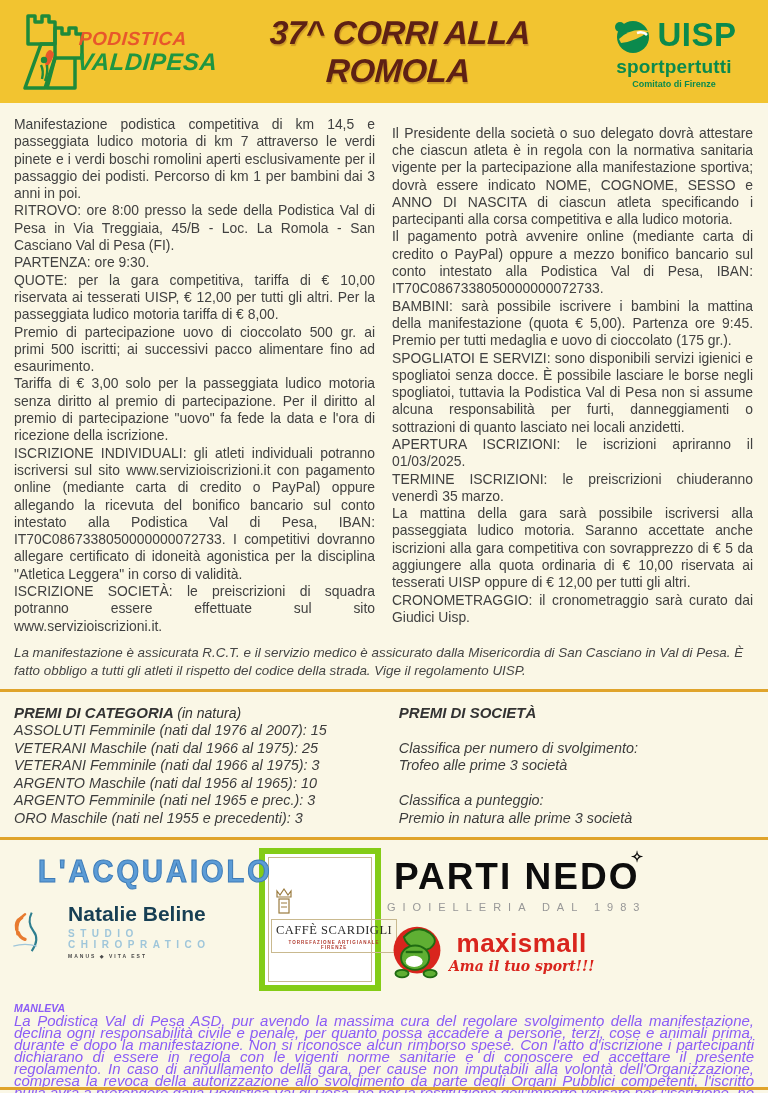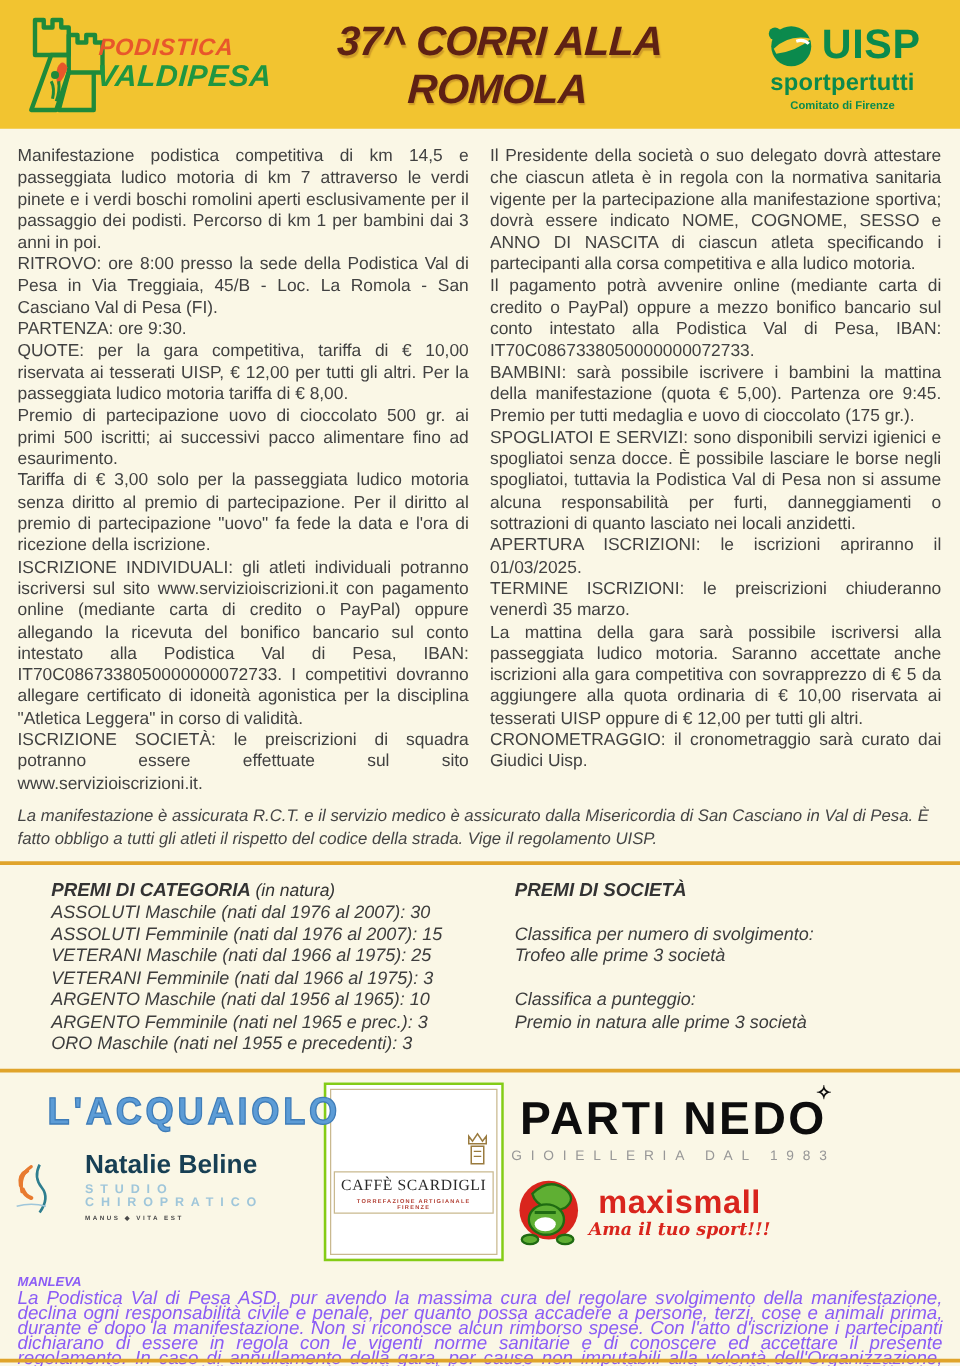--- a/index.html
+++ b/index.html
@@ -25,33 +25,33 @@
     font-size:33px; color:#5E2114; letter-spacing:-.5px;
     text-shadow:1px 2px 1px rgba(94,33,20,.25); transform:skewX(-3deg);
   }
   .uisp { width:160px; text-align:center; color:#0B8A4D; line-height:1; }
   .uisp-top { display:flex; align-items:center; justify-content:center; gap:4px; }
   .uisp-name { font-size:33px; font-weight:800; letter-spacing:.5px; }
   .uisp-tag { font-size:19px; font-weight:700; margin-top:2px; letter-spacing:.2px; }
   .uisp-sub { font-size:9px; font-weight:700; margin-top:4px; }
   
   .columns {
-    display:flex; gap:17px; padding:13px 15px 0 14px;
+    display:flex; gap:17px; padding:13px 15px 0 14px;align-items:center;
   }
   .col { flex:1; text-align:justify; font-size:13.9px; line-height:17.3px; color:#414141; }
   .col p { margin:0; }
   
   .insurance {
     padding:9px 14px 8px 14px; font-style:italic; font-size:13.4px;
     line-height:18.5px; color:#454545;
   }
   .divider { height:3px; background:#E0A42B; }
   
   .premi { display:flex; padding:12px 14px 10px 14px; font-style:italic; }
-  .premi-left { width:52%;margin-left:27px; }
+  .premi-left { width:52%; }
   .premi-right { width:48%; }
   .premi h3 { font-size:15px; font-weight:700; font-style:italic; color:#333; }
   .premi h3 .sub { font-weight:400; font-size:14px; }
   .premi .line { font-size:14.4px; line-height:17.6px; color:#3d3d3d; }
   .premi .gap { height:17.6px; }
   .premi-left h3 { margin-bottom:1px; }
   .premi-right h3 { margin-bottom:1px; }
   
   .sponsors {
     height:155px; display:flex; align-items:stretch;
@@ -66,23 +66,23 @@
   .natalie-txt { margin-left:18px; }
   .natalie-name { font-size:21px; font-weight:800; color:#173F54; line-height:1; }
   .natalie-sub { font-size:10px; letter-spacing:5.5px; color:#9FC6DA; margin-top:4px; font-weight:700; }
   .natalie-motto { font-size:5px; letter-spacing:2px; color:#4a4a4a; margin-top:3px; font-weight:700; }
   .csr { width:92px; text-align:center; display:flex; flex-direction:column; align-items:center; }
   .csr-club { font-size:9.5px; font-weight:700; color:#1a1a1a; line-height:1.25; margin-top:2px; }
   .csr-shield { margin:4px 0 2px 0; }
   .csr-acronym { font-family:"Liberation Serif", serif; font-size:19px; color:#111; letter-spacing:1px; }
   .csr-sub { font-family:"Liberation Serif", serif; font-size:7.5px; color:#7A3B2E; letter-spacing:1px; }
   .scardigli {
-    width:144px; background:#fff; border:2px solid #84cc16;
+    width:122px; background:#fff; border:6px solid #84cc16;
     box-shadow:inset 0 0 0 3px #fff, inset 0 0 0 4px #C9B98F;
-    display:flex; flex-direction:column; align-items:flex-end; justify-content:center;
+    display:flex; flex-direction:column; align-items:flex-start; justify-content:center;
     padding:6px;
   }
   .scardigli-band {
     border:1px solid #C9B98F; padding:3px 4px 2px 4px; text-align:center; margin-top:2px;
   }
   .scardigli-name { font-family:"Liberation Serif", serif; font-size:12.5px; color:#2b2b2b; letter-spacing:.5px; white-space:nowrap; }
   .scardigli-sub { font-size:4.5px; color:#B03A2E; letter-spacing:1px; margin-top:2px; font-weight:700; }
   .sp-col4 { flex:1; display:flex; flex-direction:column; align-items:flex-start; }
   .partinedo { margin-top:10px; text-align:center; position:relative; }
   .partinedo-name {
@@ -168,21 +168,20 @@
   <p class="insurance">La manifestazione è assicurata R.C.T. e il servizio medico è assicurato dalla Misericordia di San Casciano in Val di Pesa. È fatto obbligo a tutti gli atleti il rispetto del codice della strada. Vige il regolamento UISP.</p>
 
   <div class="divider"></div>
 
   <div class="premi">
     <div class="premi-left">
       <h3>
         <span>PREMI DI CATEGORIA</span>
         <span class="sub">(in natura)</span>
       </h3>
-      <div class="line">ASSOLUTI Maschile (nati dal 1976 al 2007):  30</div>
       <div class="line">ASSOLUTI Femminile (nati dal 1976 al 2007): 15</div>
       <div class="line">VETERANI Maschile (nati dal 1966 al 1975):  25</div>
       <div class="line">VETERANI Femminile (nati dal 1966 al 1975): 3</div>
       <div class="line">ARGENTO Maschile (nati dal 1956 al 1965): 10</div>
       <div class="line">ARGENTO Femminile (nati nel 1965 e prec.):  3</div>
       <div class="line">ORO Maschile (nati nel 1955 e precedenti):  3</div>
     </div>
     <div class="premi-right">
       <h3>PREMI DI SOCIETÀ</h3>
       <div class="gap"></div>

